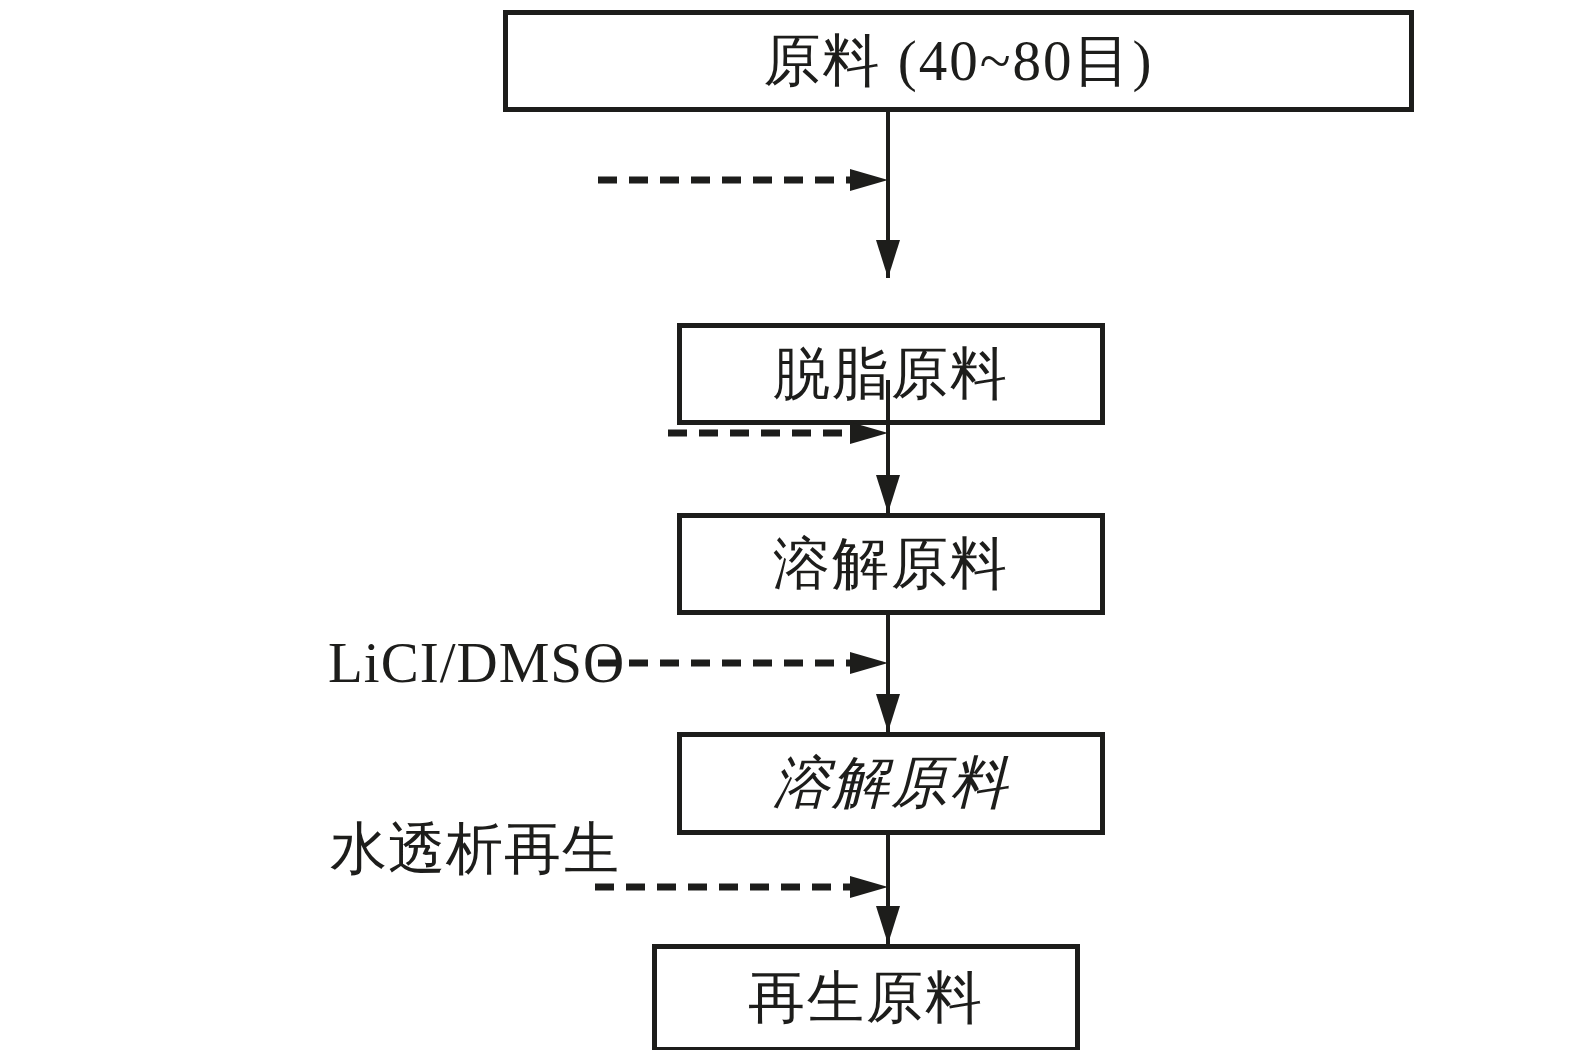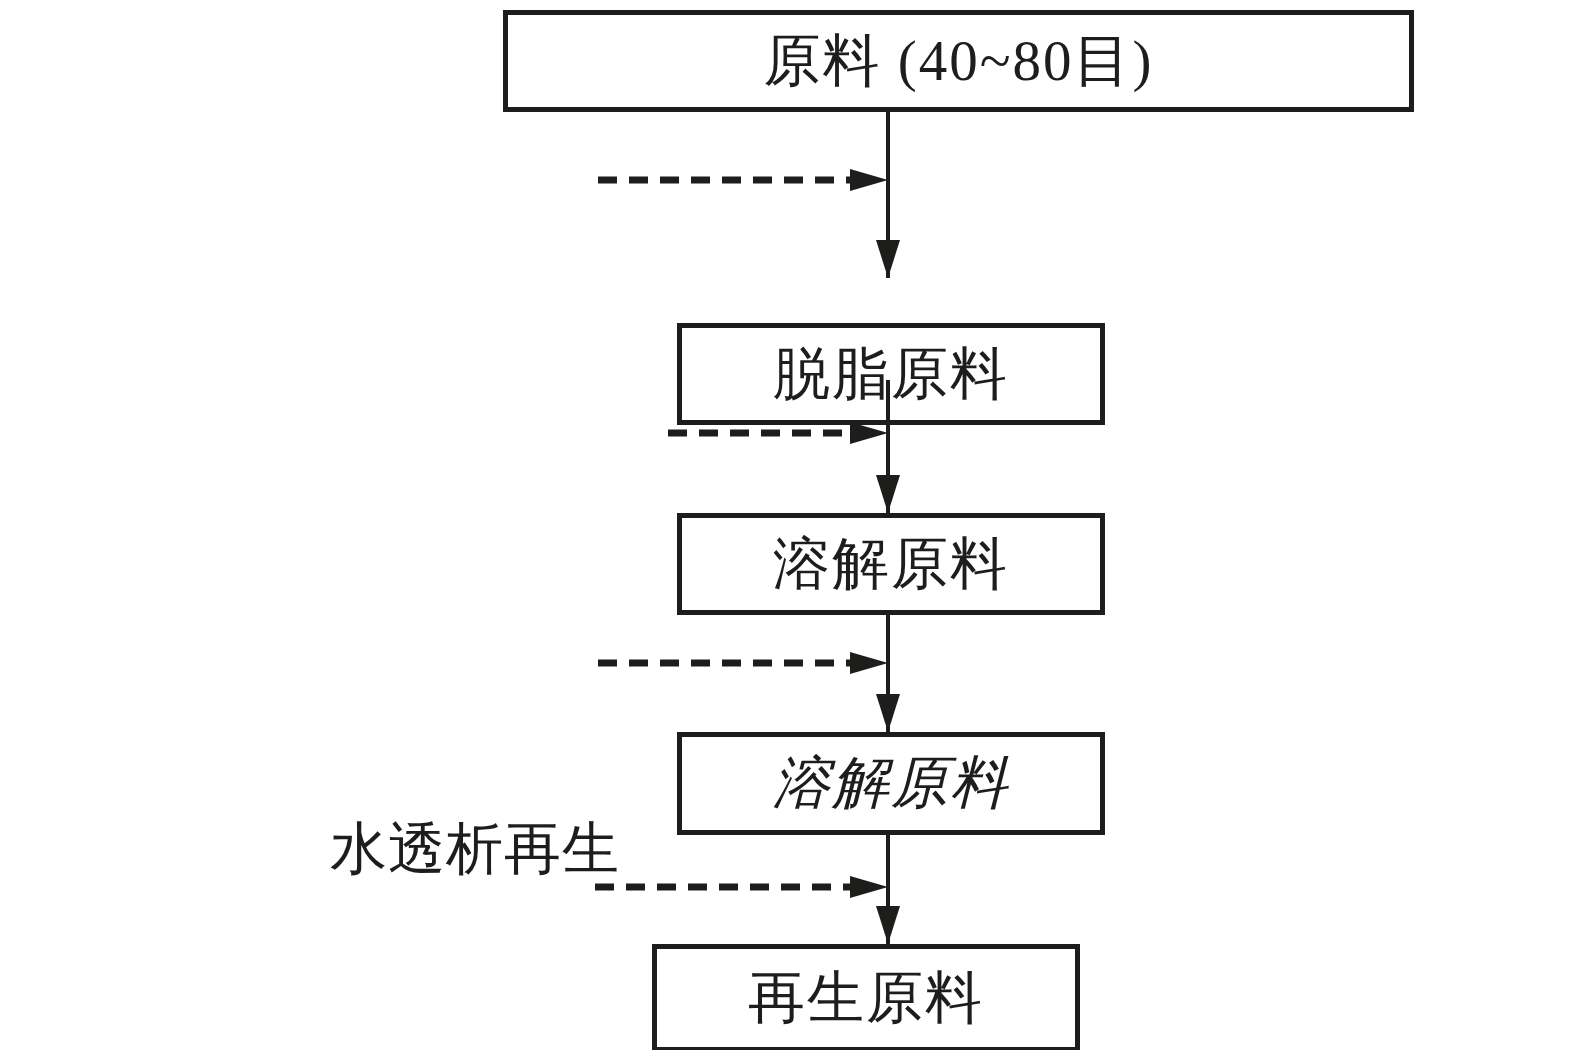--- a/index.html
+++ b/index.html
@@ -139,15 +139,16 @@
   </div>
   <div class="harrow ha3">
     <span class="dash"></span>
     <span class="head"></span>
   </div>
   <div class="harrow ha4">
     <span class="dash"></span>
     <span class="head"></span>
   </div>
 
+  <div class="slabel sl3">LiCI/DMSO</div>
   <div class="slabel sl4">水透析再生</div>
 
 </div>
 
 </body></html>

